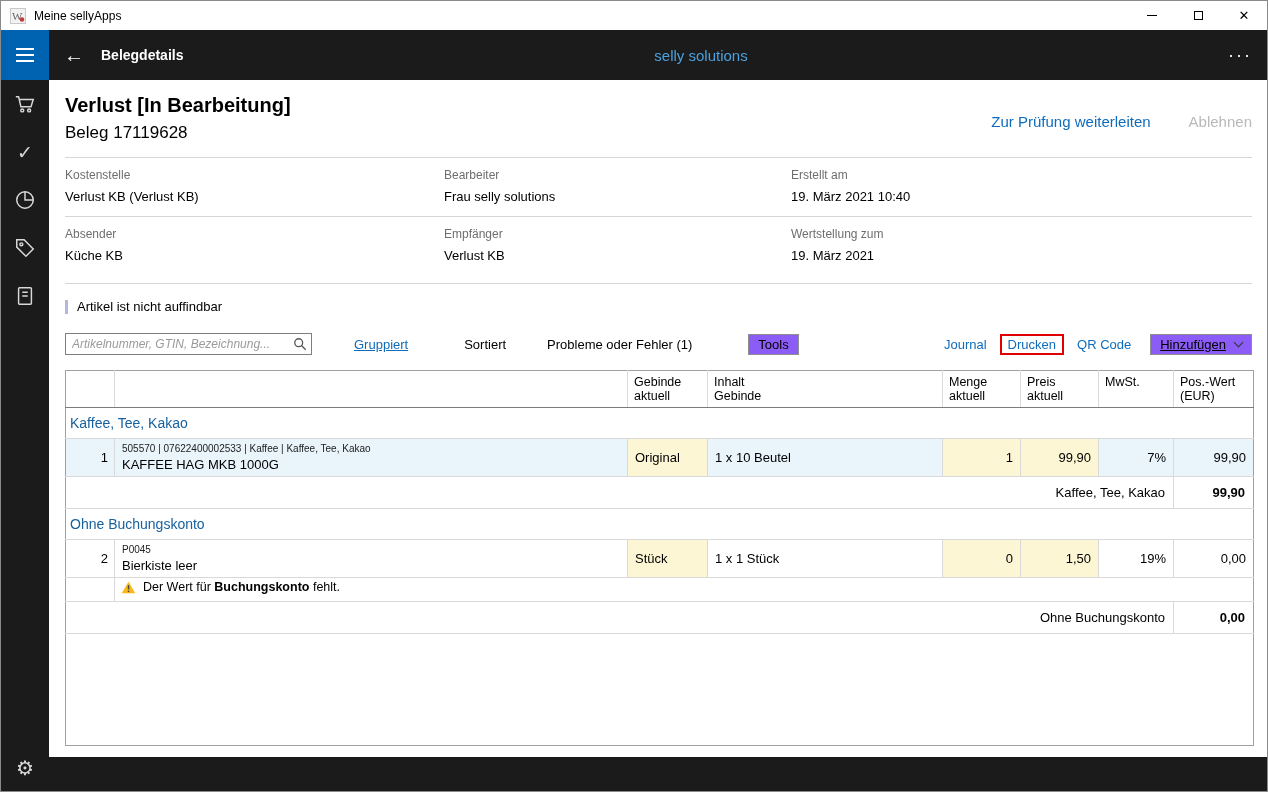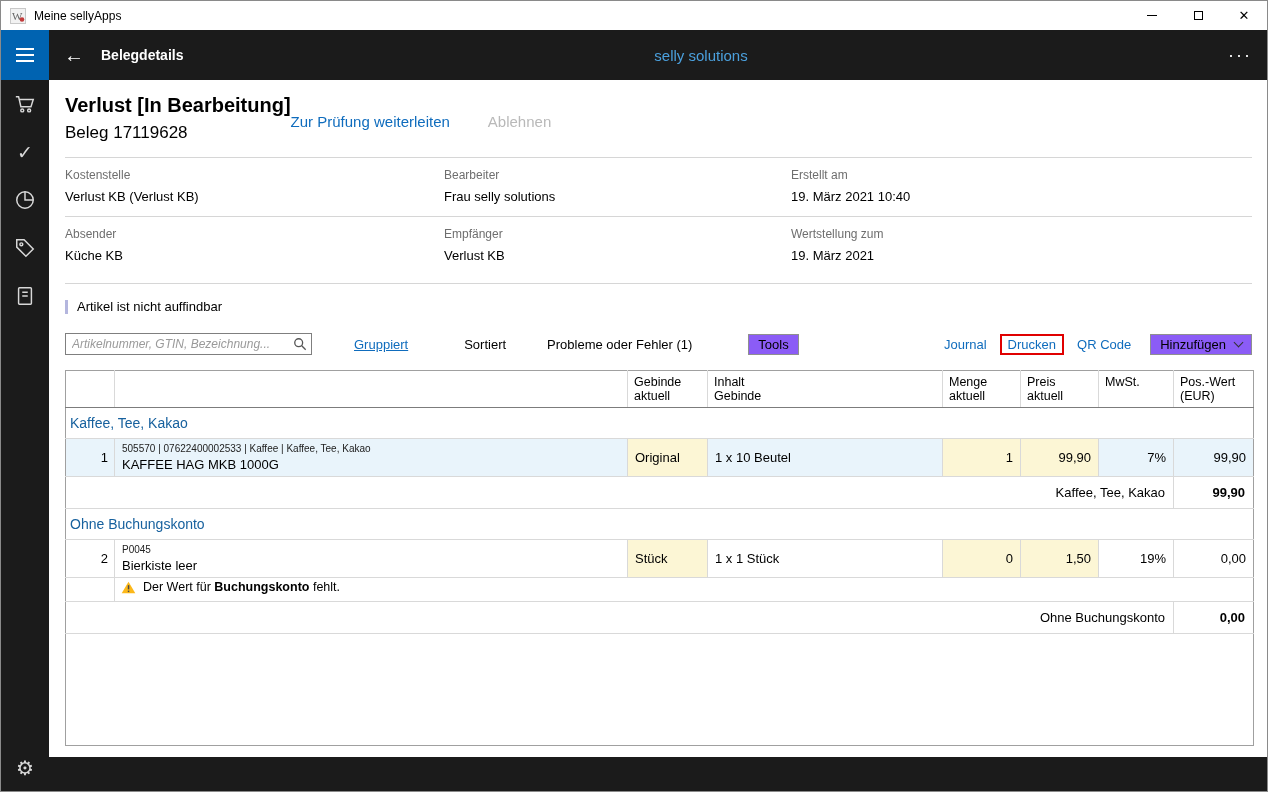--- a/index.html
+++ b/index.html
@@ -31,21 +31,21 @@
   .page-header { flex:0 0 50px; background:#1b1b1b; color:#fff; display:flex; align-items:center; position:relative; }
   .back { font-size:20px; margin-left:15px; cursor:pointer; line-height:1; }
   .ph-title { font-weight:bold; font-size:14px; margin-left:17px; }
   .ph-center { position:absolute; left:652px; transform:translateX(-50%); color:#4ba0dd; font-size:15px; }
   .ph-more { margin-left:auto; margin-right:15px; font-size:18px; letter-spacing:2px; cursor:pointer; line-height:0.5; }
 
   .footer { flex:0 0 34px; background:#1b1b1b; }
 
   
   .body { flex:1; background:#fff; padding:14px 15px 0 16px; overflow:hidden; }
-  .doc-head { display:flex; justify-content:flex-start; }
+  .doc-head { display:flex; justify-content:space-between; }
   h1 { font-size:20px; font-weight:bold; }
   .beleg { font-size:17px; margin-top:6px; }
   .doc-actions { margin-top:19px; display:flex; gap:38px; font-size:15px; white-space:nowrap; }
   .link { color:#0f6cbd; cursor:pointer; text-decoration:none; }
   .link.disabled { color:#b9b9b9; }
   .hr { border-top:1px solid #d6d6d6; }
   .hr1 { margin-top:14px; }
   .fields { display:grid; grid-template-columns:379px 347px 1fr; padding:10px 0 12px; position:relative; }
   .fields.second { padding-bottom:20px; }
   .fl { font-size:12px; color:#6e6e6e; }
@@ -63,21 +63,21 @@
   .search input::placeholder { color:#9a9a9a; font-style:italic; }
   .search .mag { position:absolute; right:5px; top:4px; }
   .tb-link { color:#0f6cbd; cursor:pointer; }
   .gruppiert { margin-left:42px; text-decoration:underline; }
   .sortiert { margin-left:56px; cursor:pointer; }
   .probleme { margin-left:41px; cursor:pointer; }
   .btn { background:#8b5cf6; border:1px solid #8f8f8f; font-size:13px; padding:2px 9px; cursor:pointer; font-family:inherit; color:#000; }
   .tools { margin-left:56px; }
   .journal { margin-left:auto; }
   .drucken-box { border:2px solid #e00000; padding:1px 6px; margin:0 13px; }
-  .add-btn { margin-left:19px; display:flex; align-items:center; gap:9px; padding:2px 9px; }
+  .add-btn { margin-left:19px; display:flex; align-items:center; gap:9px; padding:2px 9px;text-decoration:underline; }
   .chev { width:7px; height:7px; border-right:1.5px solid #333; border-bottom:1.5px solid #333; transform:rotate(45deg); margin-top:-4px; }
 
   
   table { margin-top:15px; border-collapse:collapse; table-layout:fixed; width:1189px; border:1px solid #a0a0a0; }
   th, td { font-weight:normal; text-align:left; }
   th { font-size:12.5px; padding:4px 6px; white-space:pre-line; vertical-align:top; border-bottom:1px solid #7c7c7c; height:37px; }
   th + th, td + td { border-left:1px solid #d9d9d9; }
   tr.group td { color:#17619e; font-size:14px; padding:7px 4px; border-bottom:1px solid #d9d9d9; height:28px; vertical-align:middle; }
   tr.row td { font-size:13px; padding:4px 7px; height:38px; border-bottom:1px solid #d9d9d9; vertical-align:middle; }
   tr.row .num { text-align:right; padding-right:6px; }

